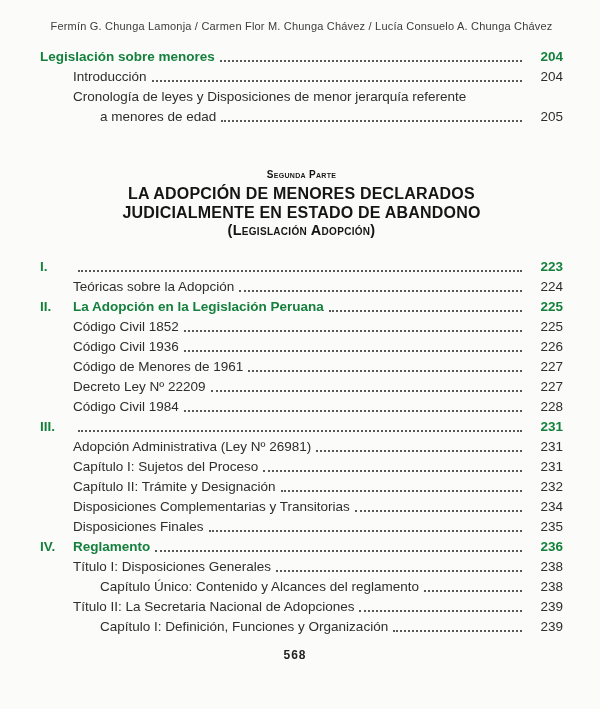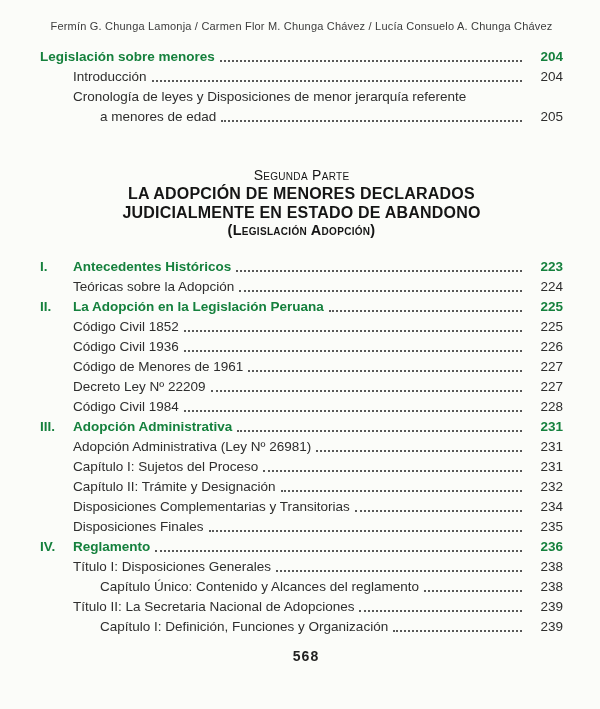--- a/index.html
+++ b/index.html
@@ -54,22 +54,22 @@
     white-space: nowrap;
   }
   .part-heading {
     text-align: center;
     color: #151515;
     margin-top: 12px;
     margin-bottom: 18px;
   }
   .ph-kicker {
     font-variant: small-caps;
-    font-weight: normal;
-    font-size: 14px;
+    font-weight: bold;
+    font-size: 10px;
     line-height: 18px;
     letter-spacing: 0.3px;
     margin-top: 40px;
   }
   .ph-title {
     font-weight: bold;
     font-size: 16px;
     line-height: 19px;
     letter-spacing: 0.2px;
   }
@@ -79,25 +79,24 @@
     font-size: 14.5px;
     line-height: 17px;
     letter-spacing: 0.3px;
   }
   .folio {
     position: absolute;
     top: 648px;
     left: 0;
     width: 590px;
     text-align: center;
-    font-size: 14px;
+    font-size: 12px;
     font-weight: bold;
     color: #222;
     letter-spacing: 1px;
-    padding-left: 11px;
   }
 </style>
 </head>
 <body>
 
 <div class="page">
 
   <div class="authors">Fermín G. Chunga Lamonja / Carmen Flor M. Chunga Chávez / Lucía Consuelo A. Chunga Chávez</div>
 
   <div class="toc" id="toc-top">
@@ -127,21 +126,20 @@
   <div class="part-heading">
     <div class="ph-kicker">Segunda Parte</div>
     <div class="ph-title">LA ADOPCIÓN DE MENORES DECLARADOS</div>
     <div class="ph-title">JUDICIALMENTE EN ESTADO DE ABANDONO</div>
     <div class="ph-sub">(Legislación Adopción)</div>
   </div>
 
   <div class="toc" id="toc-main">
       <div class="row bold">
         <span class="num">I.</span>
-        <span class="txt">Antecedentes Históricos</span>
         <span class="leader"></span>
         <span class="pg">223</span>
       </div>
       <div class="row">
         <span class="num"></span>
         <span class="txt">Teóricas sobre la Adopción</span>
         <span class="leader"></span>
         <span class="pg">224</span>
       </div>
       <div class="row bold gap">
@@ -175,21 +173,20 @@
         <span class="pg">227</span>
       </div>
       <div class="row">
         <span class="num"></span>
         <span class="txt">Código Civil 1984</span>
         <span class="leader"></span>
         <span class="pg">228</span>
       </div>
       <div class="row bold gap">
         <span class="num">III.</span>
-        <span class="txt">Adopción Administrativa</span>
         <span class="leader"></span>
         <span class="pg">231</span>
       </div>
       <div class="row">
         <span class="num"></span>
         <span class="txt">Adopción Administrativa (Ley Nº 26981)</span>
         <span class="leader"></span>
         <span class="pg">231</span>
       </div>
       <div class="row">

